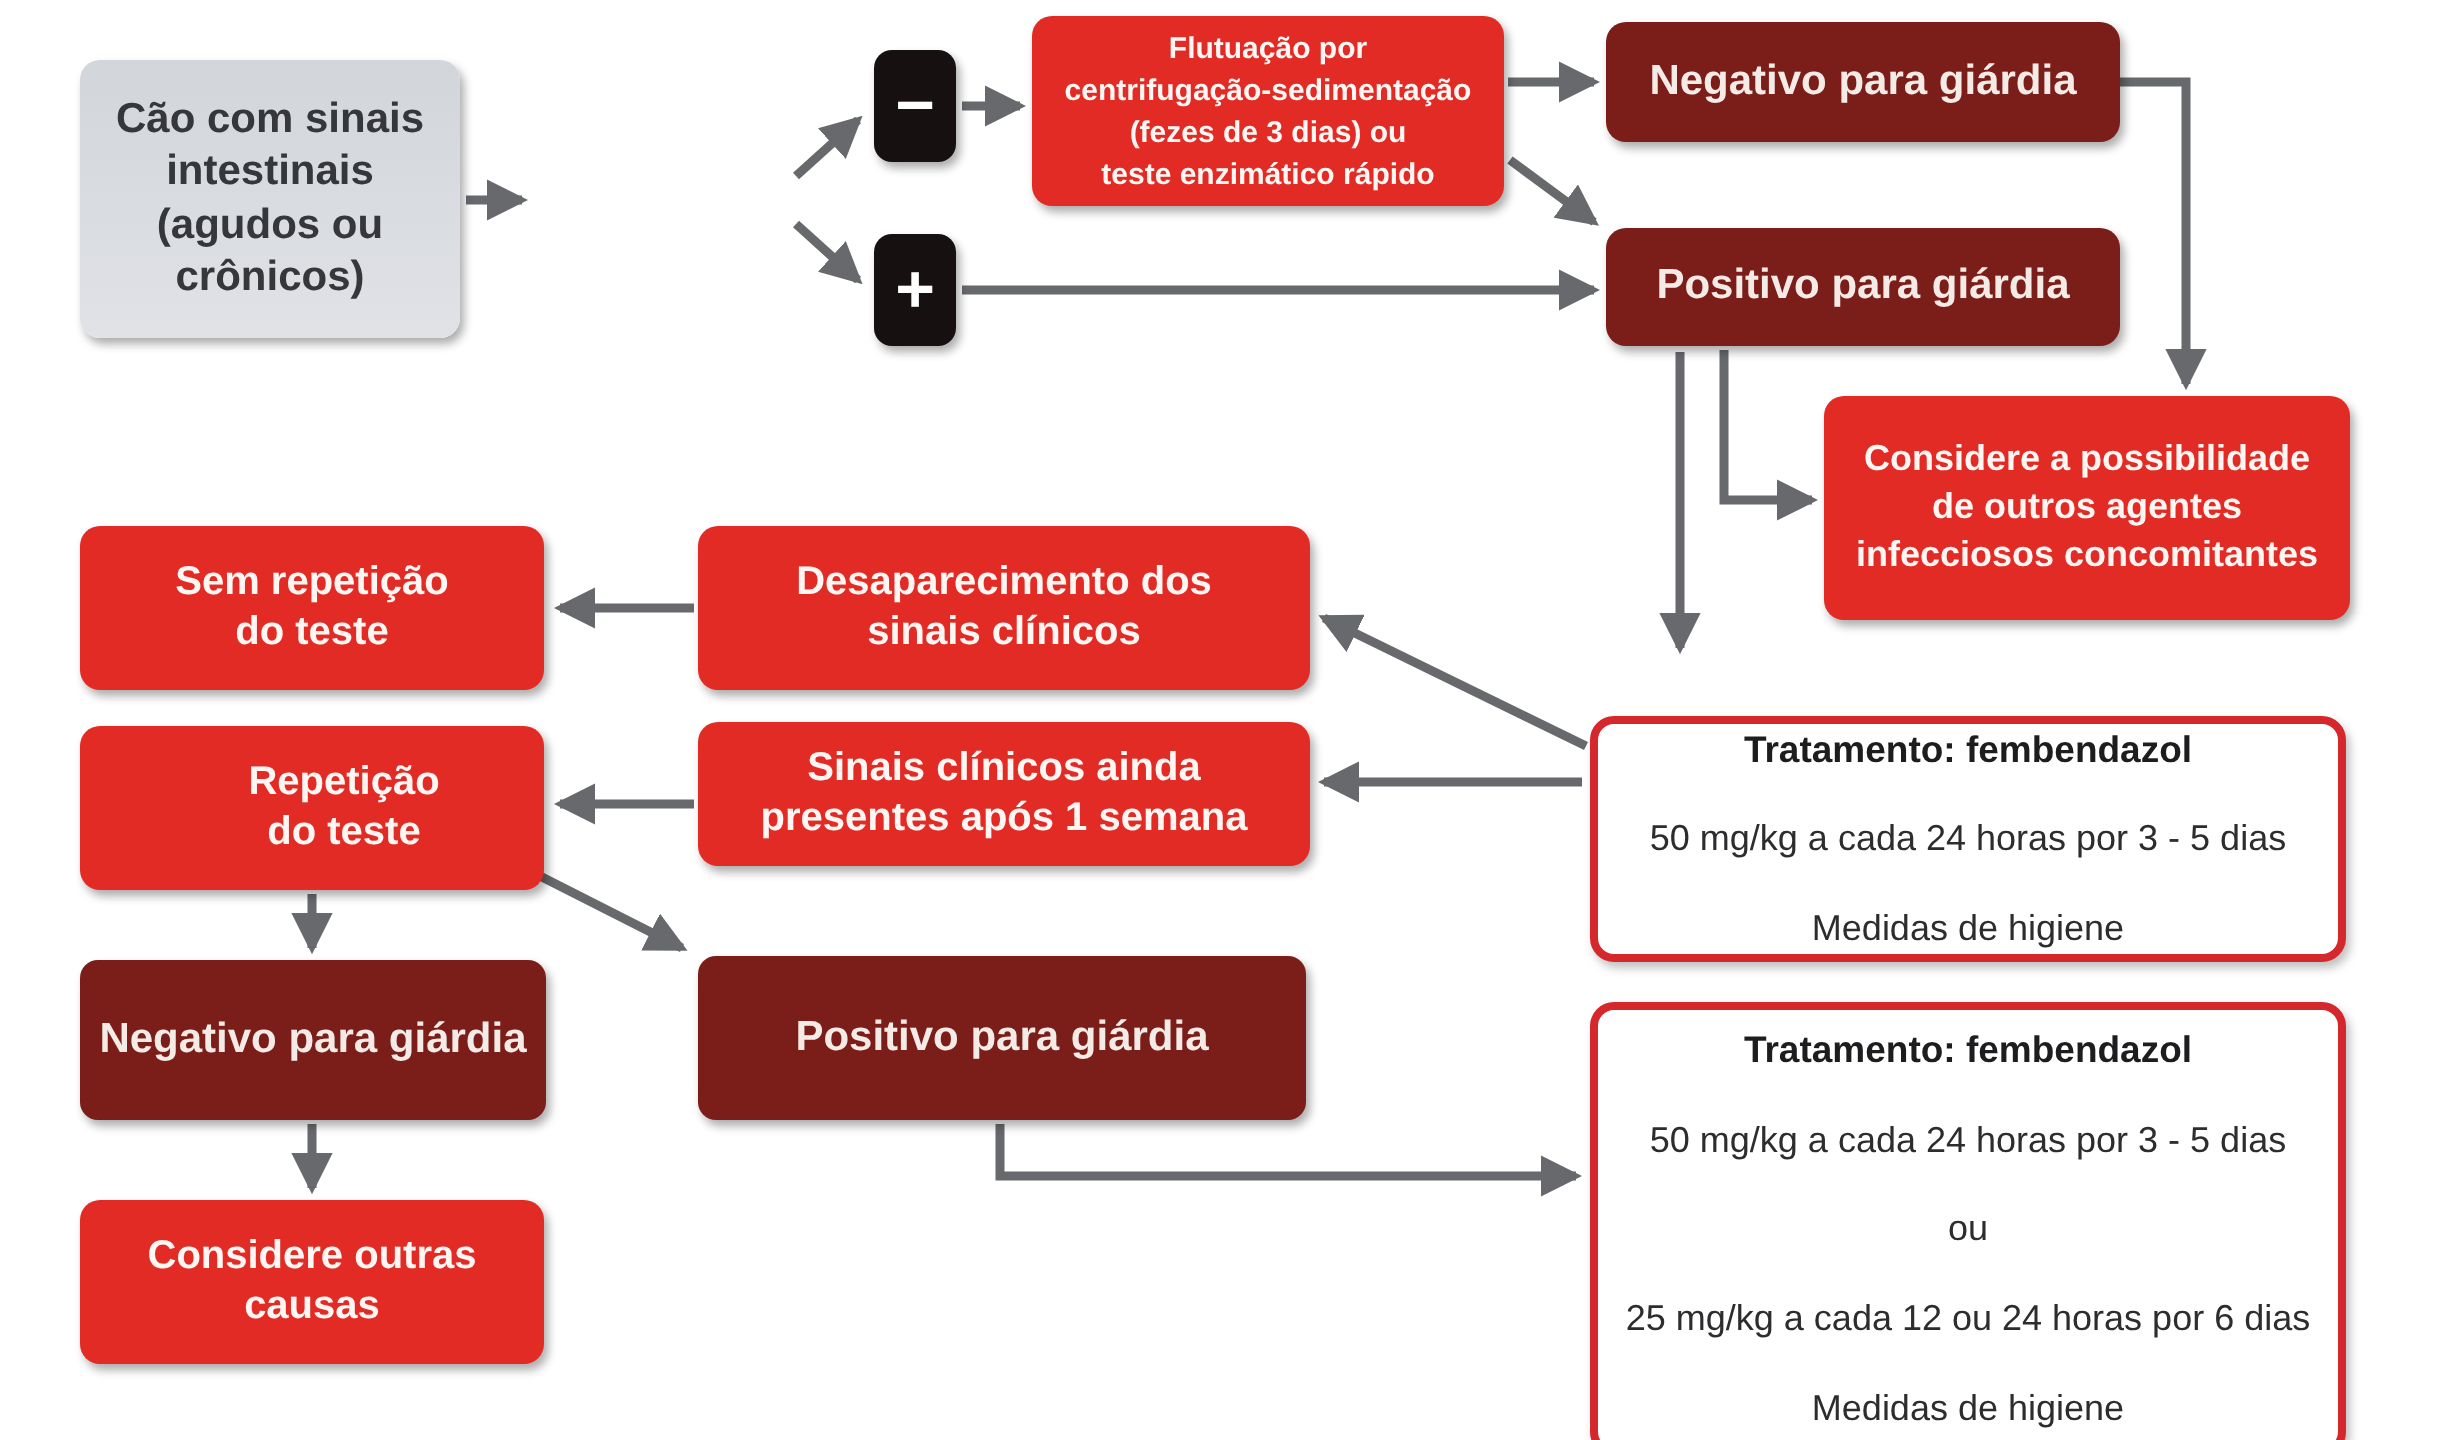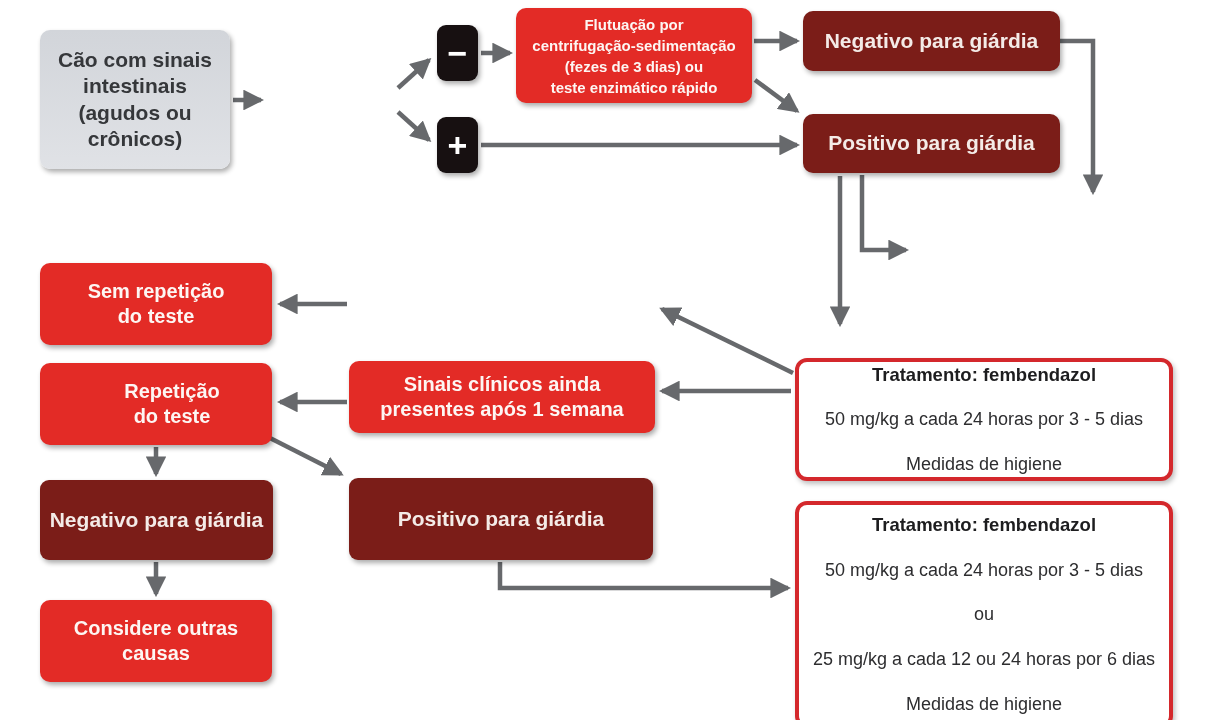--- a/index.html
+++ b/index.html
@@ -88,31 +88,36 @@
   <div class="box badge" id="b-plus">+</div>
 
   <div class="box red" id="b-flot">Flutuação por
 centrifugação-sedimentação
 (fezes de 3 dias) ou
 teste enzimático rápido</div>
 
   <div class="box dark" id="b-negtop">Negativo para giárdia</div>
   <div class="box dark" id="b-postop">Positivo para giárdia</div>
 
+  <div class="box red" id="b-consider1">Considere a possibilidade
+de outros agentes
+infecciosos concomitantes</div>
 
   <div class="box white-outline" id="b-trat1">
     <div>
       <div class="t-bold">Tratamento: fembendazol</div>
       <div class="t-body">50 mg/kg a cada 24 horas por 3 - 5 dias</div>
       <div class="t-body">Medidas de higiene</div>
     </div>
   </div>
 
   <div class="box red" id="b-semrep">Sem repetição
 do teste</div>
+  <div class="box red" id="b-desap">Desaparecimento dos
+sinais clínicos</div>
   <div class="box red" id="b-rep">Repetição
 do teste</div>
   <div class="box red" id="b-sinais">Sinais clínicos ainda
 presentes após 1 semana</div>
 
   <div class="box dark" id="b-negbot">Negativo para giárdia</div>
   <div class="box dark" id="b-posbot">Positivo para giárdia</div>
 
   <div class="box red" id="b-causas">Considere outras
 causas</div>

